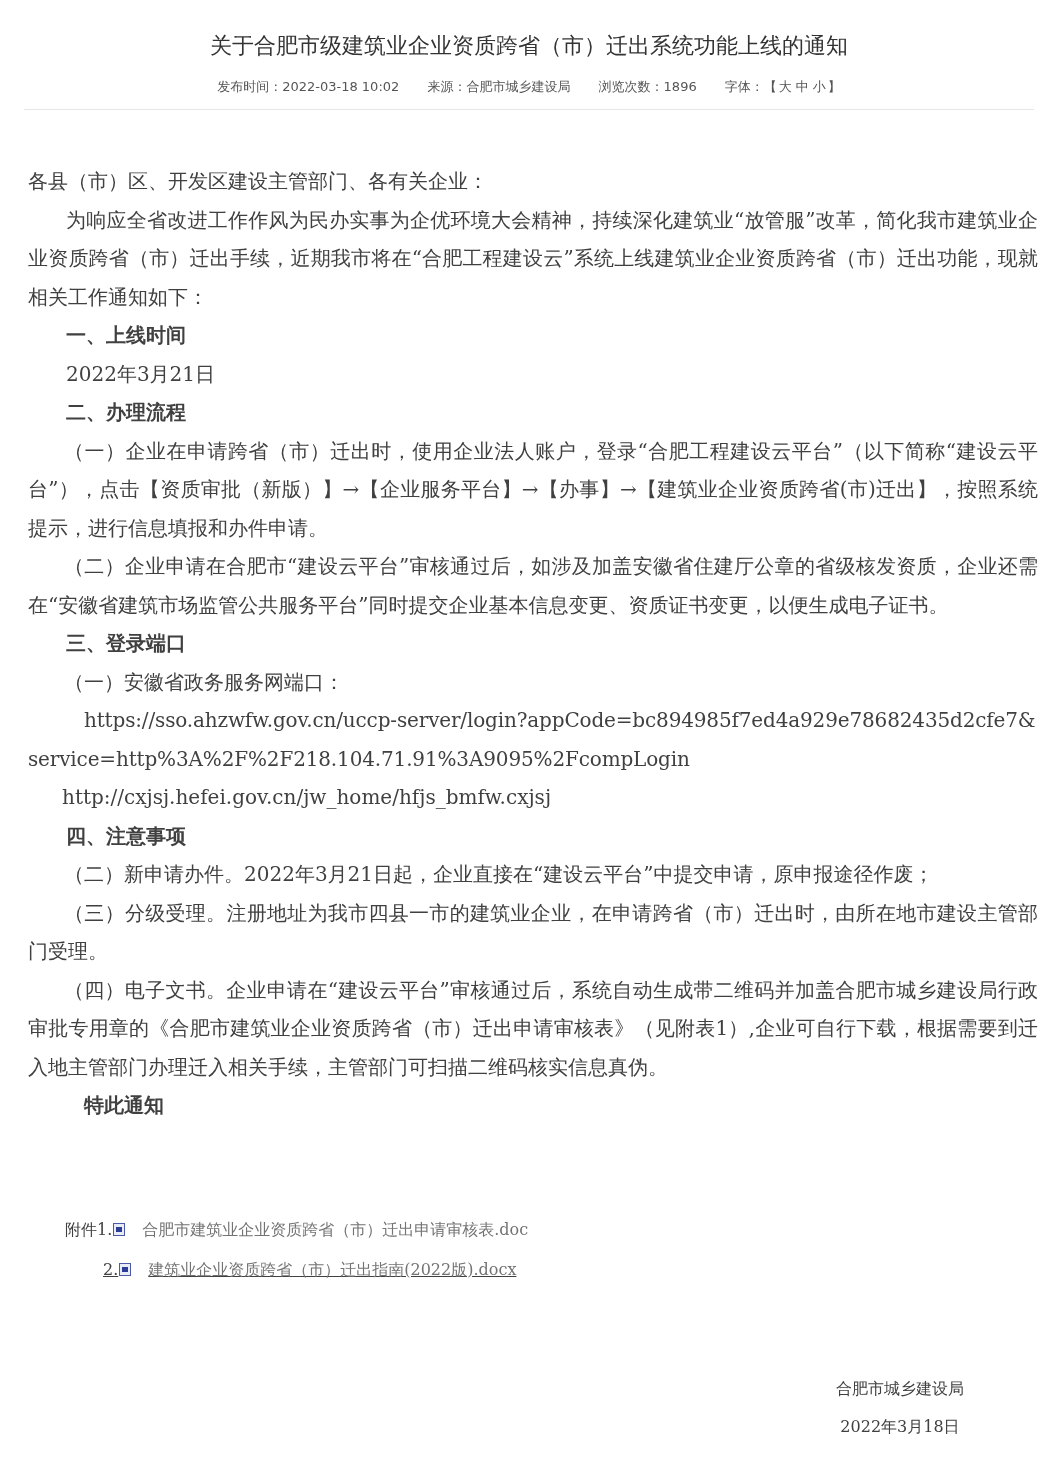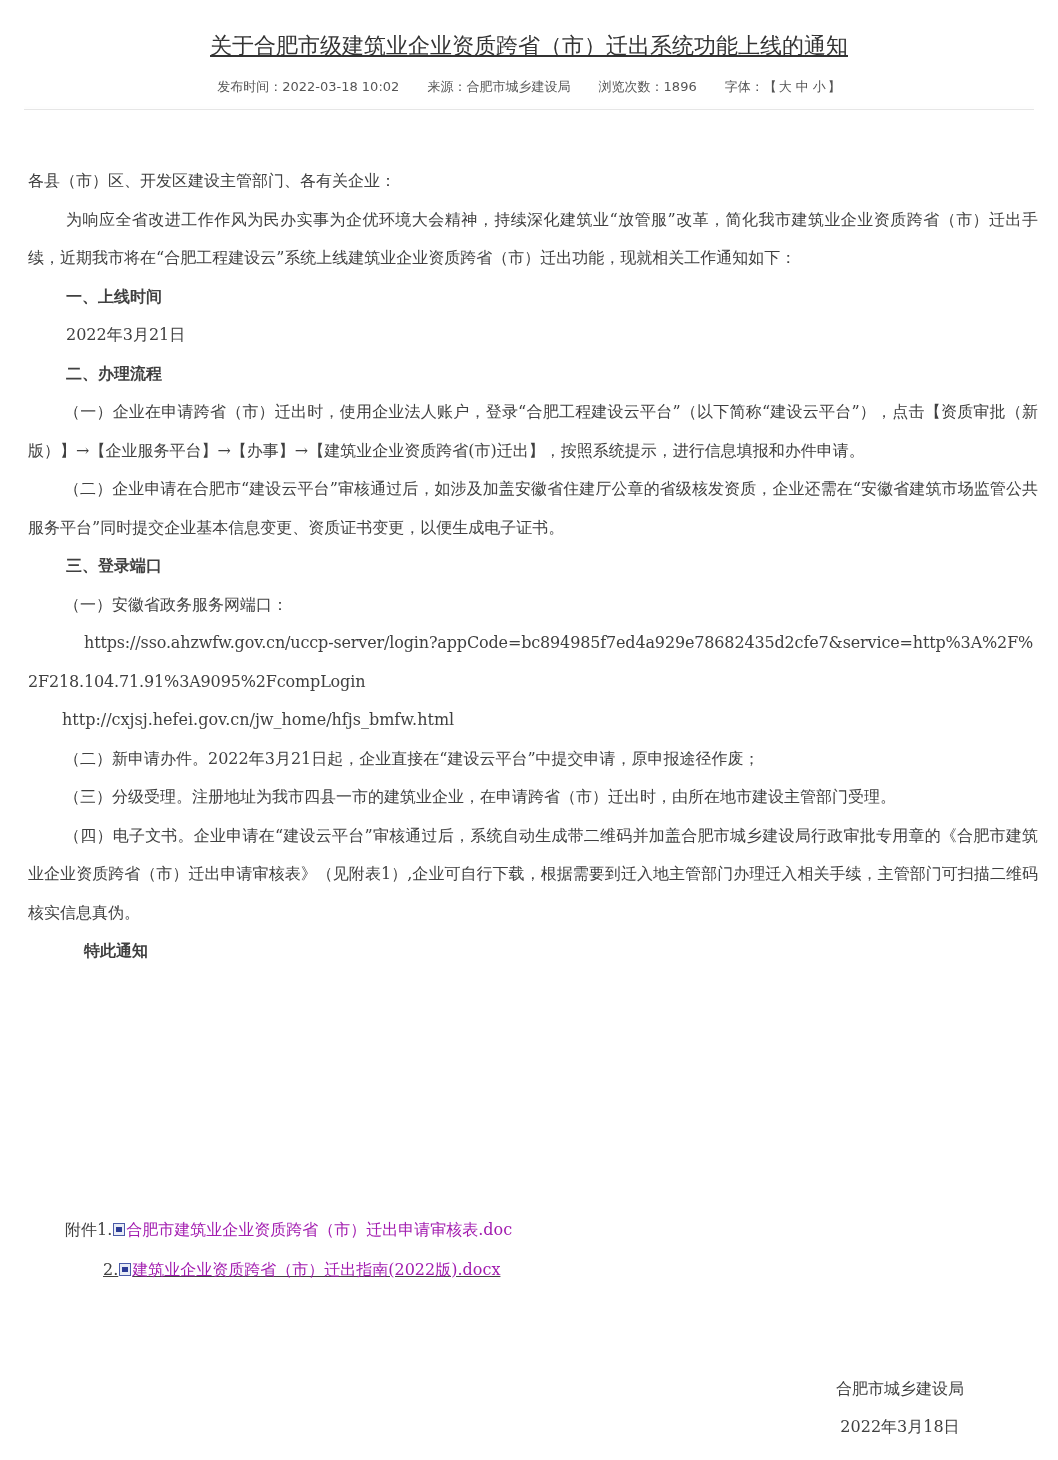--- a/index.html
+++ b/index.html
@@ -54,21 +54,21 @@
       width: 1010px;
       height: 0;
       border-top: 1px solid #e6e6e6;
       box-shadow: 0 -2px 3px rgba(0,0,0,0.03);
     }
     .content {
       position: absolute;
       left: 28px;
       top: 162px;
       width: 1010px;
-      font-size: 16px;
+      font-size: 20px;
       line-height: 38.5px;
       color: #404040;
     }
     .content p {
       margin: 0;
       text-align: justify;
       text-justify: inter-ideograph;
     }
     .indent2 { text-indent: 38px; }
     .indent-sub { text-indent: 36px; }
@@ -107,36 +107,36 @@
       position: relative;
       box-sizing: border-box;
     }
     .doc-icon::after {
       content: "";
       position: absolute;
       left: 2px; top: 3px;
       width: 6px; height: 5px;
       background: #2c3c96;
     }
-    .attach-link { color: #a21caf; text-decoration: none; cursor: pointer; }
+    .attach-link { color: #737373; text-decoration: none; cursor: pointer; padding-left: 16px; }
     .signature {
       position: absolute;
       left: 820px;
       top: 1370px;
       width: 160px;
       text-align: center;
       font-size: 16px;
       line-height: 38px;
       color: #404040;
     }
   </style>
 </head>
 <body>
 
-<h1 class="title" style="margin:0;font-weight:normal;text-decoration:underline;">关于合肥市级建筑业企业资质跨省（市）迁出系统功能上线的通知</h1>
+<h1 class="title" style="margin:0;font-weight:normal;">关于合肥市级建筑业企业资质跨省（市）迁出系统功能上线的通知</h1>
 
 <div class="meta">
   <span class="item"><span>发布时间：</span><span>2022-03-18 10:02</span></span>
   <span class="item"><span>来源：</span><span>合肥市城乡建设局</span></span>
   <span class="item"><span>浏览次数：</span><span>1896</span></span>
   <span class="item"><span>字体：</span><span>【</span><span class="fs-btn">大</span><span class="fs-btn">中</span><span class="fs-btn">小</span><span>】</span></span>
 </div>
 
 <div class="divider"></div>
 
@@ -147,22 +147,23 @@
   <p class="heading">一、上线时间</p>
   <p class="plain-indent">2022年3月21日</p>
 
   <p class="heading">二、办理流程</p>
   <p class="indent-sub">（一）企业在申请跨省（市）迁出时，使用企业法人账户，登录“合肥工程建设云平台”（以下简称“建设云平台”），点击【资质审批（新版）】→【企业服务平台】→【办事】→【建筑业企业资质跨省(市)迁出】，按照系统提示，进行信息填报和办件申请。</p>
   <p class="indent-sub">（二）企业申请在合肥市“建设云平台”审核通过后，如涉及加盖安徽省住建厅公章的省级核发资质，企业还需在“安徽省建筑市场监管公共服务平台”同时提交企业基本信息变更、资质证书变更，以便生成电子证书。</p>
 
   <p class="heading">三、登录端口</p>
   <p class="indent-sub">（一）安徽省政务服务网端口：</p>
   <p class="mono url1">https://sso.ahzwfw.gov.cn/uccp-server/login?appCode=bc894985f7ed4a929e78682435d2cfe7&amp;service=http%3A%2F%2F218.104.71.91%3A9095%2FcompLogin</p>
-  <p class="mono url2">http://cxjsj.hefei.gov.cn/jw_home/hfjs_bmfw.html</p>
+  <p class="mono url2">http://cxjsj.hefei.gov.cn/jw_home/hfjs_bmfw.cxjsj</p>
 
+  <p class="heading">四、注意事项</p>
   <p class="indent-sub">（二）新申请办件。2022年3月21日起，企业直接在“建设云平台”中提交申请，原申报途径作废；</p>
   <p class="indent-sub">（三）分级受理。注册地址为我市四县一市的建筑业企业，在申请跨省（市）迁出时，由所在地市建设主管部门受理。</p>
   <p class="indent-sub">（四）电子文书。企业申请在“建设云平台”审核通过后，系统自动生成带二维码并加盖合肥市城乡建设局行政审批专用章的《合肥市建筑业企业资质跨省（市）迁出申请审核表》（见附表1）,企业可自行下载，根据需要到迁入地主管部门办理迁入相关手续，主管部门可扫描二维码核实信息真伪。</p>
 
   <p class="closing">特此通知</p>
 </div>
 
 <div class="attachments">
   <div class="attach-row">
     <span>附件</span><span>1.</span><span class="doc-icon"></span><a class="attach-link">合肥市建筑业企业资质跨省（市）迁出申请审核表.doc</a>

